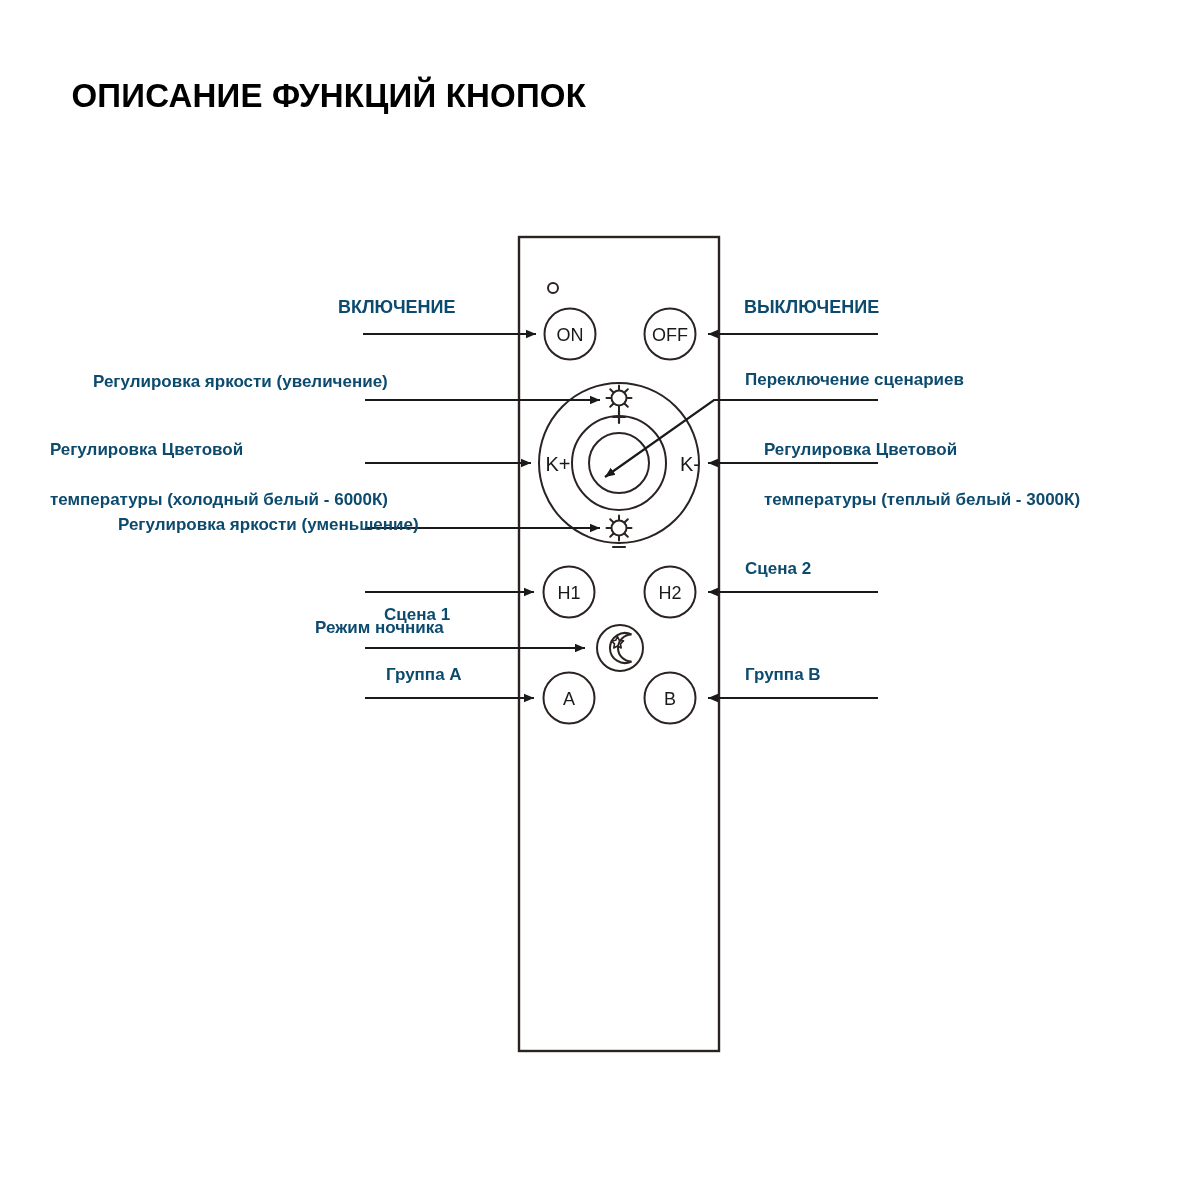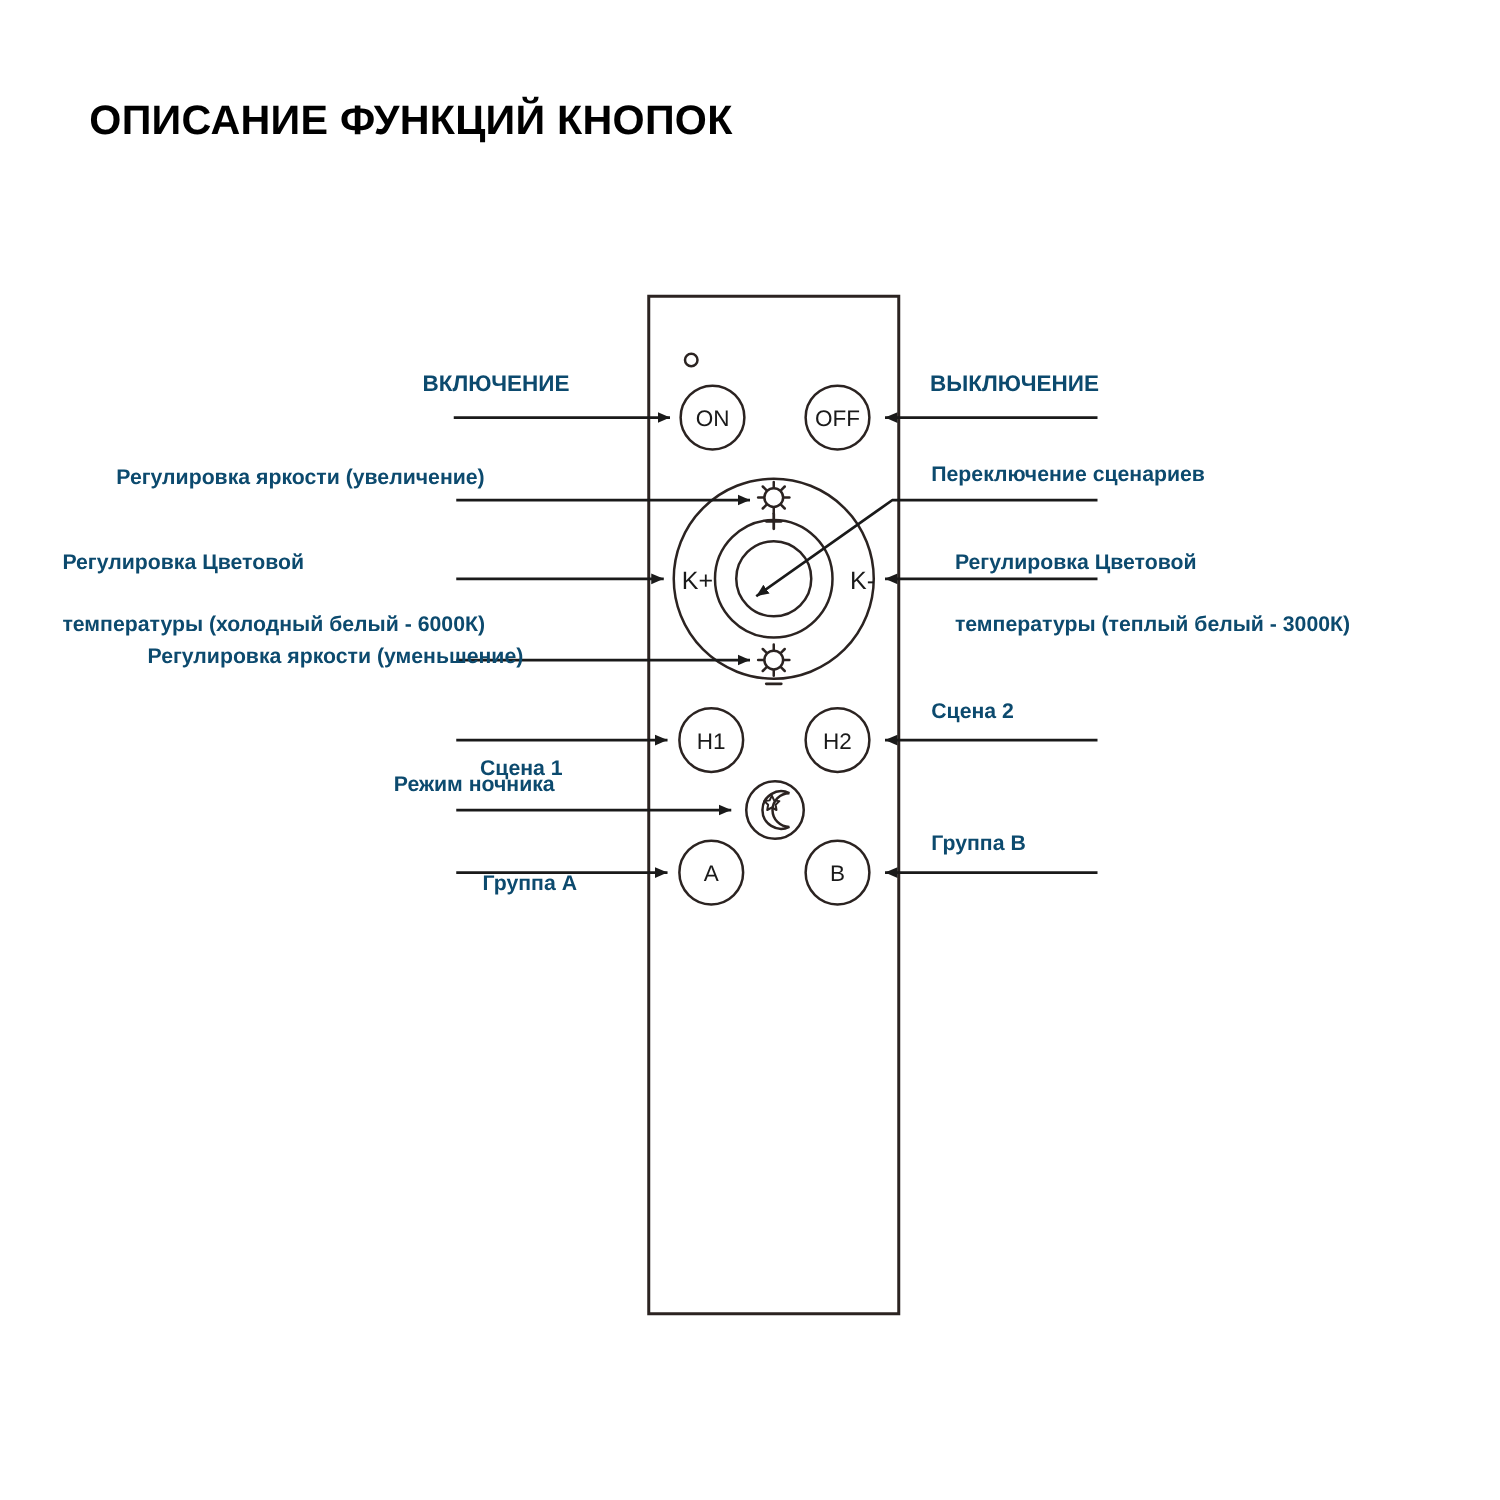--- a/index.html
+++ b/index.html
@@ -174,16 +174,16 @@
   <div class="lbl" style="left:745px; top:412px;">
     <span>Регулировка Цветовой</span><br>
     <span>температуры (теплый белый - 3000К)</span>
   </div>
 
   <div class="lbl" style="left:384px; top:556px;margin-top:46px;">Сцена 1</div>
   <div class="lbl" style="left:745px; top:556px;">Сцена 2</div>
 
   <div class="lbl" style="left:315px; top:615px;text-align:right;">Режим ночника</div>
 
-  <div class="lbl" style="left:386px; top:662px;margin-top:32px;">Группа А</div>
+  <div class="lbl" style="left:386px; top:662px;">Группа А</div>
   <div class="lbl" style="left:745px; top:662px;">Группа В</div>
 
 </div>
 
 </body></html>

